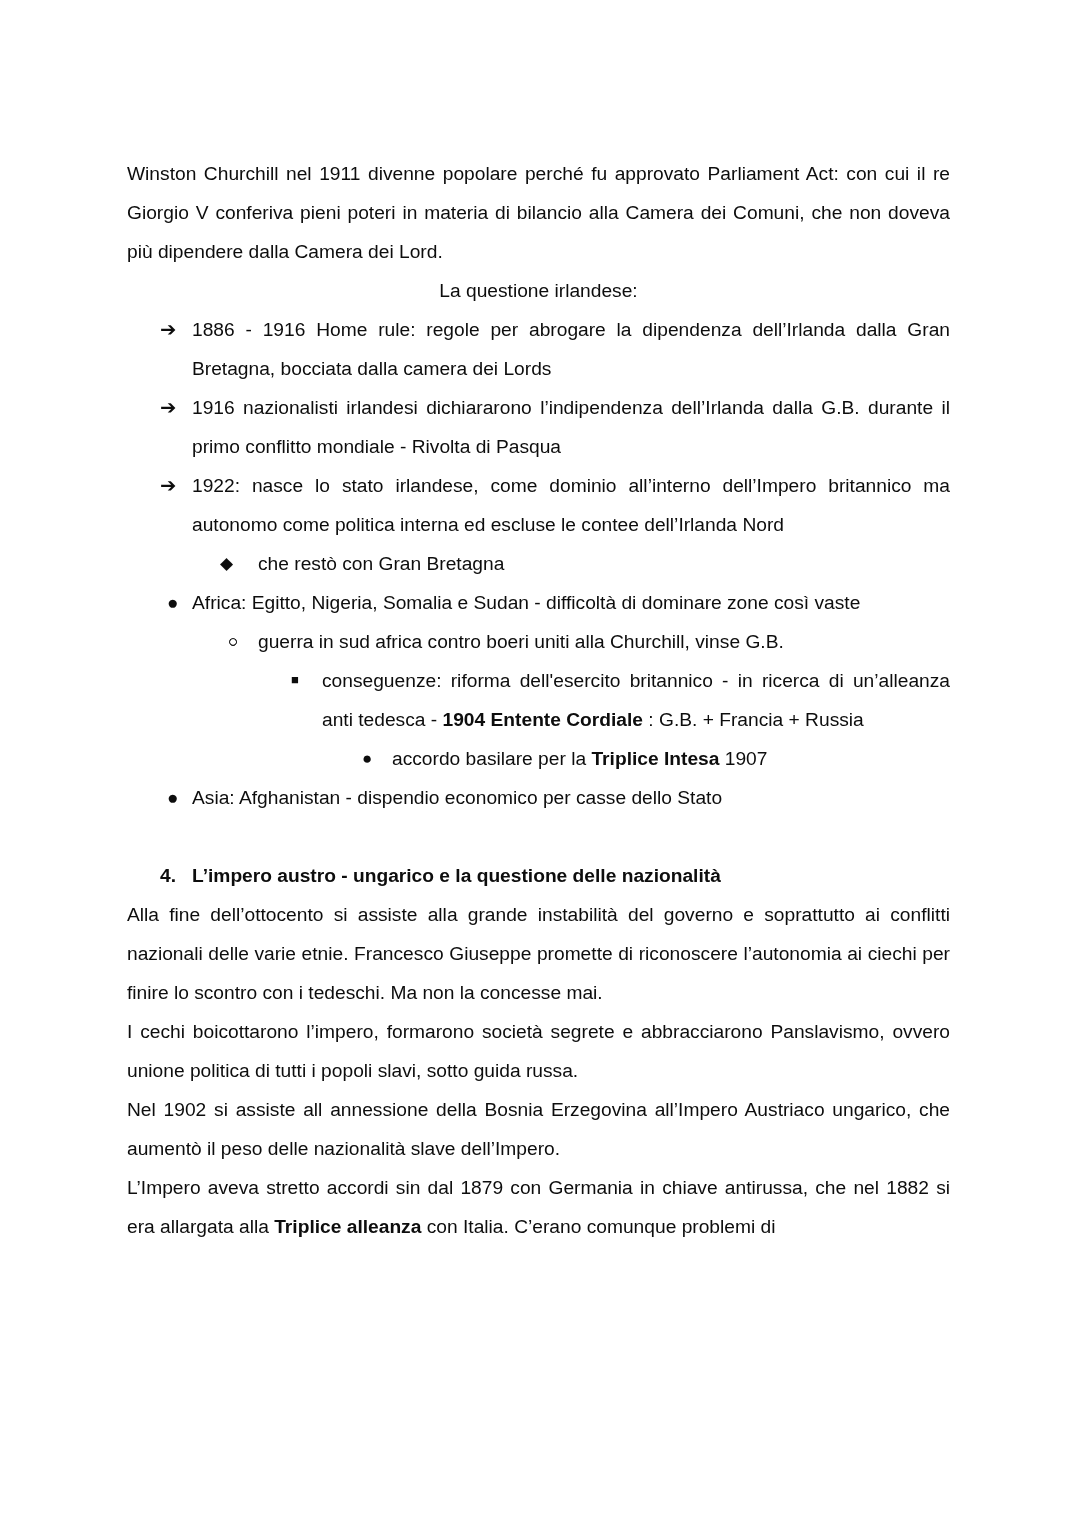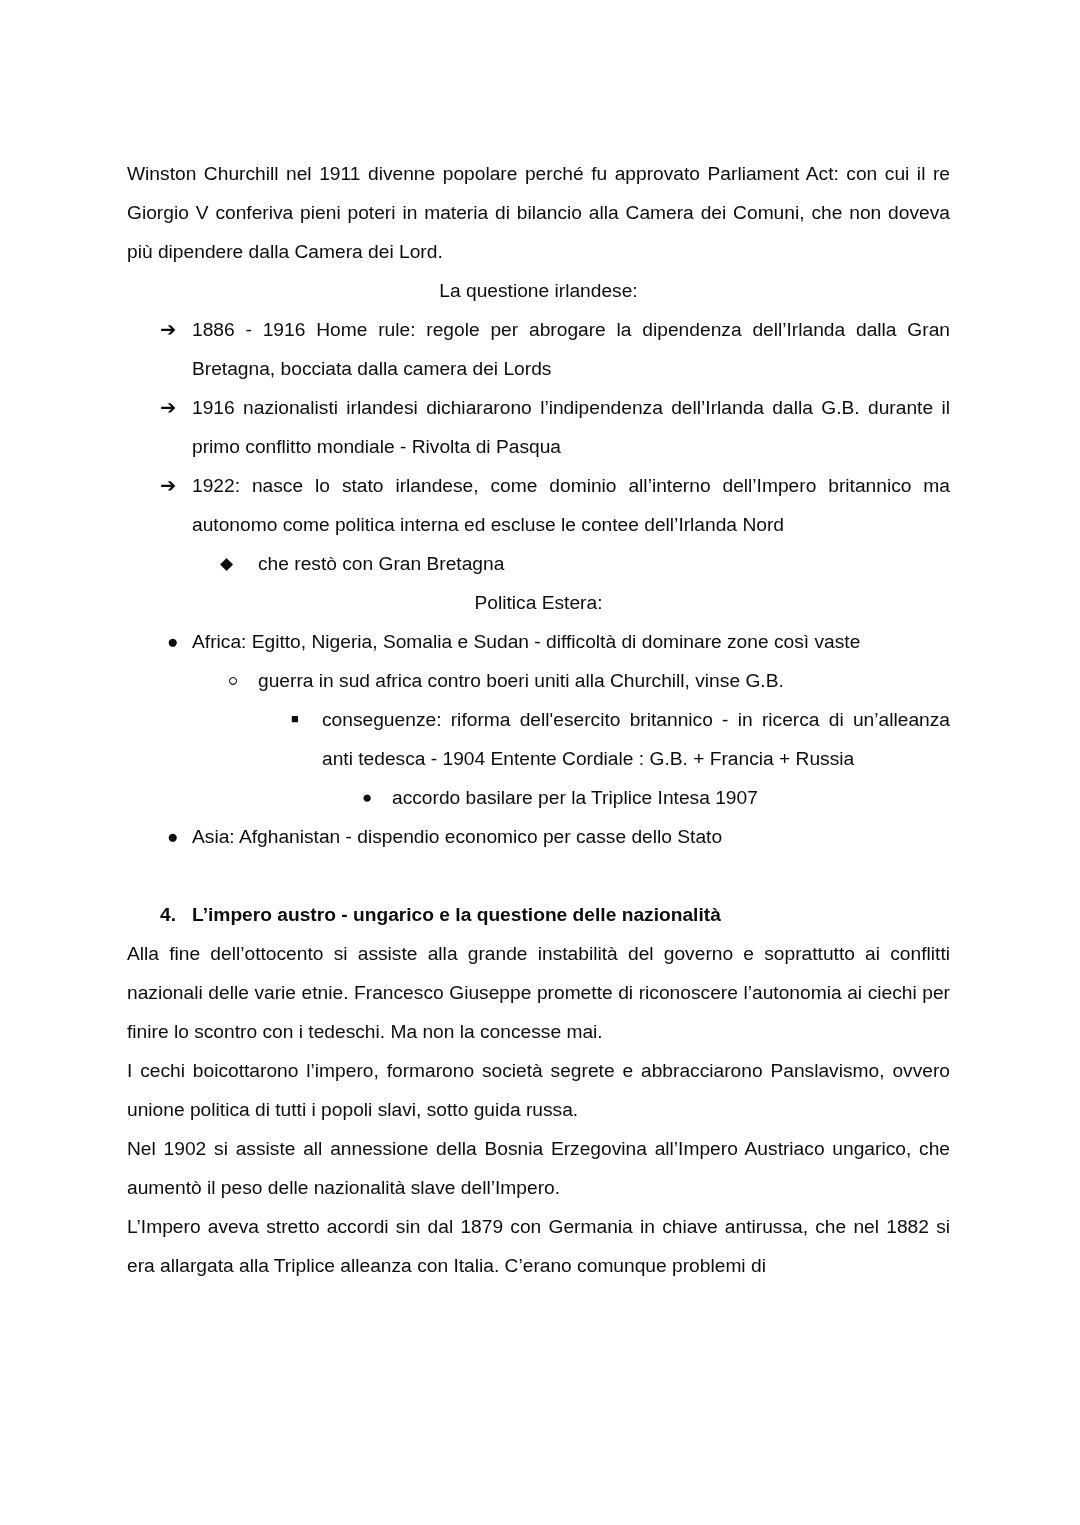--- a/index.html
+++ b/index.html
@@ -131,21 +131,21 @@
     font-weight: bold;
     text-align: left;
   }
   .num-heading .num {
     position: absolute;
     left: 33px;
     font-weight: bold;
   }
 
   b, .bold {
-    font-weight: normal;
+    font-weight: bold;
   }
 </style>
 </head>
 <body>
 
 <div class="page">
 
   <p class="para">Winston Churchill nel 1911 divenne popolare perché fu approvato Parliament Act: con cui il re Giorgio V conferiva pieni poteri in materia di bilancio alla Camera dei Comuni, che non doveva più dipendere dalla Camera dei Lord.</p>
 
   <p class="para last-left">La questione irlandese:</p>
@@ -166,21 +166,20 @@
       
       <ul class="lvl diamond-list">
         <li class="item flush">
           <span class="bullet">◆</span>
           <span>che restò con Gran Bretagna</span>
         </li>
       </ul>
     </li>
   </ul>
 
-  <p class="para last-left">Politica Estera:</p>
 
   <ul class="lvl disc-list">
     <li class="item flush">
       <span class="bullet">●</span>
       <span>Africa: Egitto, Nigeria, Somalia e Sudan - difficoltà di dominare zone così vaste</span>
 
       
       <ul class="lvl circle-list">
         <li class="item flush">
           <span class="bullet">○</span>

